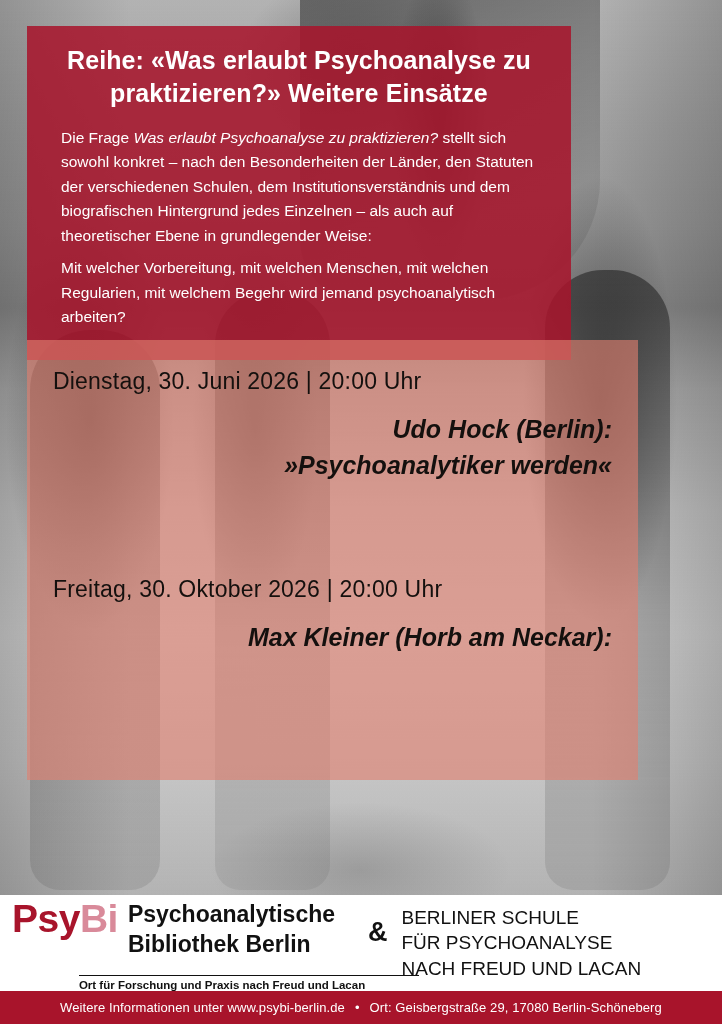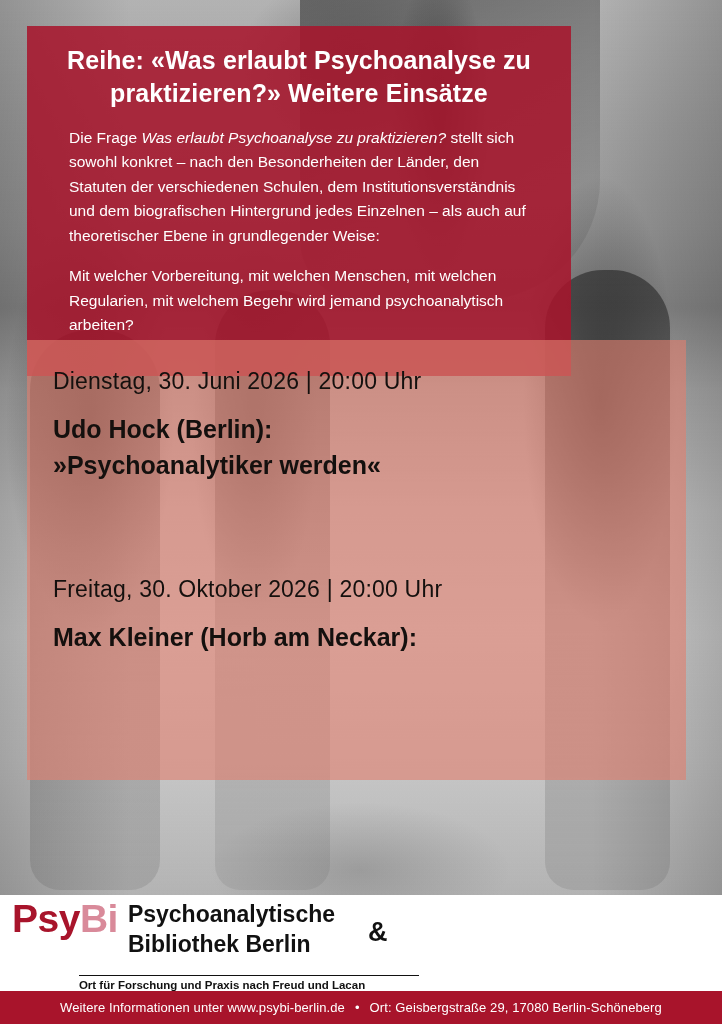--- a/index.html
+++ b/index.html
@@ -92,54 +92,56 @@
     line-height: 1.32;
     font-weight: bold;
     letter-spacing: 0.1px;
   }
   .header-body {
     font-size: 15.5px;
     line-height: 1.58;
     font-weight: 400;
   }
   .header-body p {
-    margin: 16px;
+    margin: 8px;
   }
   .header-body em {
     font-style: italic;
   }
 
   
   .events-block {
     position: absolute;
     left: 27px;
     top: 340px;
-    width: 659px;
+    width: 611px;
     height: 440px;
     box-sizing: border-box;
     background: rgba(224, 128, 112, 0.62);
     padding: 28px 26px 0 26px;
   }
   .event {
     color: #14100e;
   }
   .event + .event {
     margin-top: 92px;
   }
   .event-date {
     font-size: 23px;
     font-weight: 400;
     letter-spacing: 0.2px;
     margin-bottom: 16px;
   }
   .event-speaker,
   .event-talk {
+    text-align: right;
     font-weight: bold;
     font-size: 25px;
     line-height: 1.45;
+    font-style: italic;
   }
 
   
   .footer {
     position: absolute;
     left: 0;
     right: 0;
     bottom: 0;
     height: 129px;
     background: #ffffff;
@@ -258,20 +260,25 @@
         <div class="logo-mark"><span class="psy">Psy</span><span class="bi">Bi</span></div>
         <div class="logo-text">
           <div class="logo-line1">Psychoanalytische</div>
           <div class="logo-line2">Bibliothek Berlin</div>
           <div class="logo-tag">Ort für Forschung und Praxis nach Freud und Lacan</div>
         </div>
       </div>
 
       <div class="amp">&amp;</div>
 
+      <div class="school">
+        <div>BERLINER SCHULE</div>
+        <div>FÜR PSYCHOANALYSE</div>
+        <div>NACH FREUD UND LACAN</div>
+      </div>
 
     </div>
 
     <div class="footer-strip">
       <span>Weitere Informationen unter www.psybi-berlin.de</span>
       <span class="sep">•</span>
       <span>Ort: Geisbergstraße 29, 17080 Berlin-Schöneberg</span>
     </div>
   </div>
 

